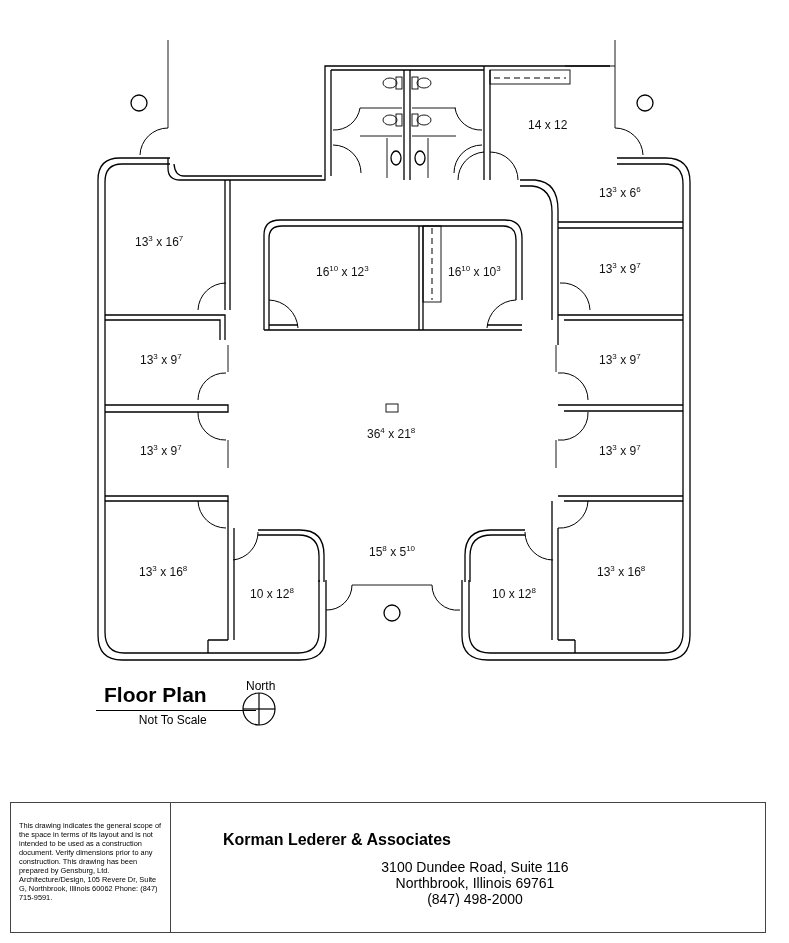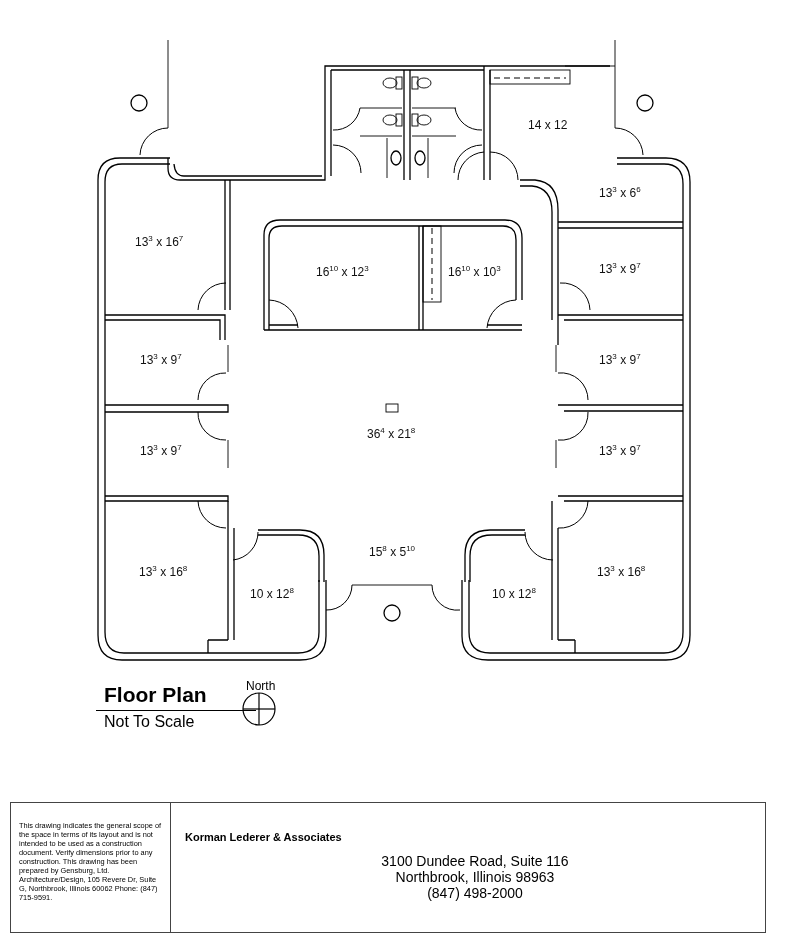--- a/index.html
+++ b/index.html
@@ -9,25 +9,25 @@
     .thin { fill: none; stroke: #000; stroke-width: 0.9; }
     .swing { fill: none; stroke: #000; stroke-width: 1; }
     .dash { fill: none; stroke: #000; stroke-width: 1; stroke-dasharray: 6 4; }
     .room-label { font-family: "Liberation Sans", sans-serif; font-size: 12px; fill: #111; }
     .room-label tspan.sup { font-size: 8px; }
     .title-block { position: absolute; left: 10px; top: 802px; width: 756px; height: 131px; border: 1.5px solid #444; display: flex; box-sizing: border-box; }
     .tb-note { width: 160px; border-right: 1.5px solid #444; padding: 18px 4px 0 8px; font-size: 7.4px; line-height: 9px; box-sizing: border-box; }
     .tb-suite { width: 358px; border-right: 1.5px solid #444; padding: 22px 0 0 27px; box-sizing: border-box; }
     .tb-suite div { font-weight: bold; font-size: 27px; line-height: 31px; }
     .tb-firm { flex: 1; padding: 28px 0 0 14px; box-sizing: border-box; }
-    .firm-name { font-weight: bold; font-size: 11px; margin-bottom: 10px; }
+    .firm-name { font-weight: bold; font-size: 16px; margin-bottom: 10px; margin-left: 38px; }
     .firm-line { font-size: 14px; line-height: 16px; text-align: center; }
     .legend { position: absolute; left: 104px; top: 683px; }
     .legend-title { font-weight: bold; font-size: 21px; line-height: 24px; }
-    .legend-sub { font-size: 16px; margin-top: 6px; }
+    .legend-sub { font-size: 12px; margin-top: 6px; text-align: right; }
     .legend-line { position: absolute; left: 96px; top: 710px; width: 160px; height: 1px; background: #000; }
     .north-label { position: absolute; left: 246px; top: 679px; font-size: 12px; }
     .compass { position: absolute; left: 242px; top: 692px; width: 34px; height: 34px; }
   </style>
 </head>
 <body>
 
 <svg id="plan" viewBox="0 0 789 780" xmlns="http://www.w3.org/2000/svg">
 
   <g>
@@ -180,16 +180,16 @@
   <circle cx="17" cy="17" r="16" fill="none" stroke="#000" stroke-width="1.2"></circle>
   <line x1="17" y1="1" x2="17" y2="33" stroke="#000" stroke-width="1.2"></line>
   <line x1="1" y1="17" x2="33" y2="17" stroke="#000" stroke-width="1.2"></line>
 </svg>
 
 <div class="title-block">
   <div class="tb-note">This drawing indicates the general scope of the space in terms of its layout and is not intended to be used as a construction document. Verify dimensions prior to any construction.  This drawing has been prepared by Gensburg, Ltd. Architecture/Design, 105 Revere Dr, Suite G, Northbrook, Illinois 60062 Phone: (847) 715-9591.</div>
   <div class="tb-firm">
     <div class="firm-name">Korman Lederer &amp; Associates</div>
     <div class="firm-line">3100 Dundee Road, Suite 116</div>
-    <div class="firm-line">Northbrook, Illinois 98963</div>
+    <div class="firm-line">Northbrook, Illinois 69761</div>
     <div class="firm-line">(847) 498-2000</div>
   </div>
 </div>
 
 </body></html>

